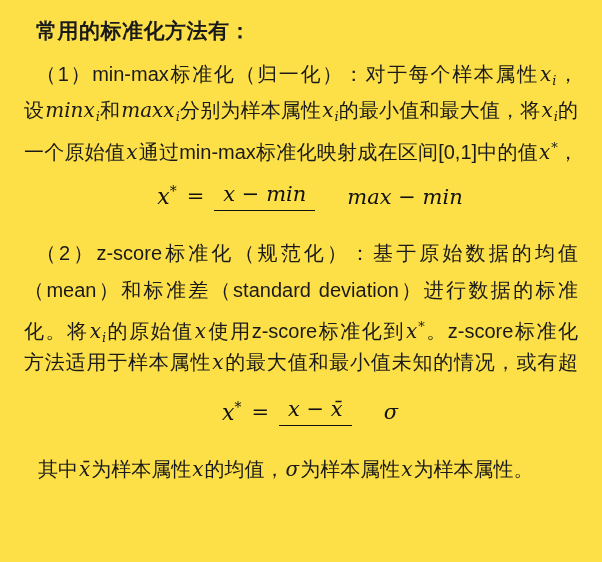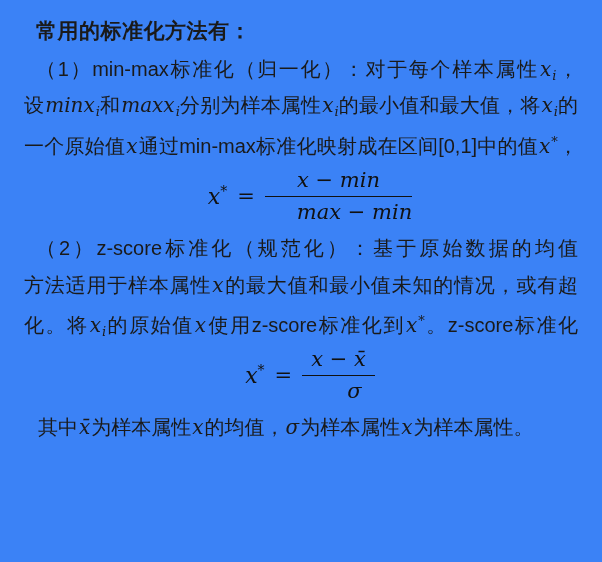--- a/index.html
+++ b/index.html
@@ -4,39 +4,39 @@
 <style>
   html, body {
     margin: 0;
     padding: 0;
     background: #ffffff;
   }
   .page {
     position: relative;
     width: 602px;
     height: 562px;
-    background: #3b82f6;
+    background: #fde047;
     color: #1a1a1a;
     font-family: "Liberation Sans", "DejaVu Sans", sans-serif;
     box-sizing: border-box;
     padding: 10px 24px 0 24px;
     overflow: hidden;
   }
   .title {
     font-size: 21px;
     font-weight: bold;
     height: 42px;
     line-height: 42px;
     padding-left: 12px;
     letter-spacing: 0.5px;
   }
   .line {
     font-size: 20px;
     height: 36.4px;
-    line-height: 34px;
+    line-height: 45px;
     white-space: nowrap;
   }
   .line.justify {
     white-space: normal;
     text-align: justify;
     text-align-last: justify;
     text-justify: inter-character;
   }
   .line.indent { text-indent: 12px; }
   .line.hang   { padding-left: 14px; }
@@ -69,21 +69,20 @@
     font-size: 21px;
     color: #111111;
     margin-left: 18px;
   }
   .f-lhs { display: inline-block; }
   .f-var { font-size: 22px; }
   .f-sup { font-size: 14px; vertical-align: 8px; }
   .f-eq  { padding: 0 10px; font-style: normal; font-size: 21px; }
   .f-frac {
     display: inline-flex;
-    flex-direction: column;
     text-align: center;
     vertical-align: middle;
   }
   .f-num {
     border-bottom: 1.4px solid #111111;
     padding: 0 9px 4px 9px;
   }
   .f-den { padding-top: 3px; margin-left: 32px; }
 </style>
 </head>
@@ -103,22 +102,23 @@
     <span class="f-lhs"><span class="f-var">x</span><span class="f-sup">*</span></span>
     <span class="f-eq">=</span>
     <span class="f-frac">
       <span class="f-num">x − min</span>
       <span class="f-den">max − min</span>
     </span>
   </div>
 
   <div>
     <div class="line justify indent"><span class="seg-txt">（2）z-score标准化（规范化）：基于原始数据的均值</span></div>
+    <div class="line justify"><span class="seg-txt">（mean）和标准差（standard deviation）进行数据的标准</span></div>
+    <div class="line justify"><span class="seg-txt">化。将</span><span class="seg-m">x</span><span class="seg-msub">i</span><span class="seg-txt">的原始值</span><span class="seg-m">x</span><span class="seg-txt">使用z-score标准化到</span><span class="seg-m">x</span><span class="seg-msup">*</span><span class="seg-txt">。z-score标准化</span></div>
     <div class="line justify"><span class="seg-txt">方法适用于样本属性</span><span class="seg-m">x</span><span class="seg-txt">的最大值和最小值未知的情况，或有超</span></div>
-    <div class="line justify"><span class="seg-txt">化。将</span><span class="seg-m">x</span><span class="seg-msub">i</span><span class="seg-txt">的原始值</span><span class="seg-m">x</span><span class="seg-txt">使用z-score标准化到</span><span class="seg-m">x</span><span class="seg-msup">*</span><span class="seg-txt">。z-score标准化</span></div>
   </div>
 
   <div class="formula">
     <span class="f-lhs"><span class="f-var">x</span><span class="f-sup">*</span></span>
     <span class="f-eq">=</span>
     <span class="f-frac">
       <span class="f-num">x − x̄</span>
       <span class="f-den">σ</span>
     </span>
   </div>

